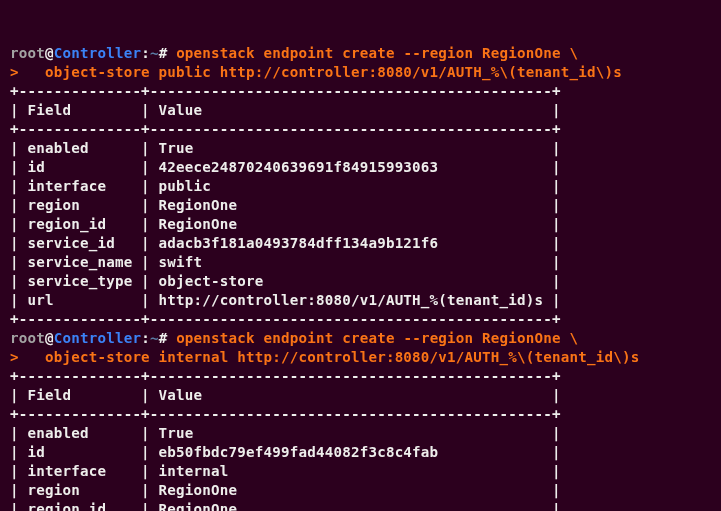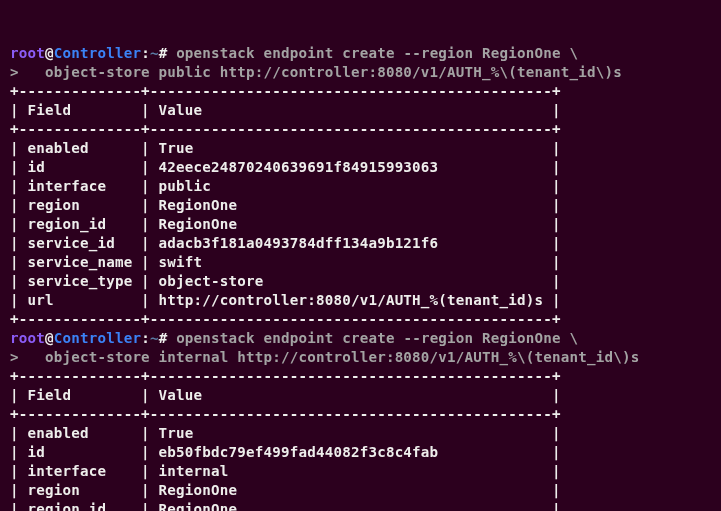--- a/index.html
+++ b/index.html
@@ -7,27 +7,27 @@
     padding: 6px 10px;
     background: #2c001e;
     font-family: "DejaVu Sans Mono", "Ubuntu Mono", Consolas, monospace;
     font-size: 14.2px;
     line-height: 19px;
     color: #eeeeec;
     white-space: pre;
     font-weight: bold;
     letter-spacing: 0.2px;
   }
-  .user { color: #8b5cf6; }
+  .user { color: #a3a3a3; }
   .at   { color: #eeeeec; }
   .host { color: #3b82f6; }
   .colon{ color: #eeeeec; }
   .path { color: #5a7aa3; }
   .hash { color: #eeeeec; }
-  .cmd  { color: #a3a3a3; }
+  .cmd  { color: #f97316; }
 </style>
 </head>
 <body>
 
 <div id="out"><span class="user">root</span><span class="at">@</span><span class="host">Controller</span><span class="colon">:</span><span class="path">~</span><span class="hash"># </span><span class="cmd">openstack endpoint create --region RegionOne \</span>
 <span class="cmd">&gt;   object-store public http://controller:8080/v1/AUTH_%\(tenant_id\)s</span>
 +--------------+----------------------------------------------+
 | Field        | Value                                        |
 +--------------+----------------------------------------------+
 | enabled      | True                                         |

